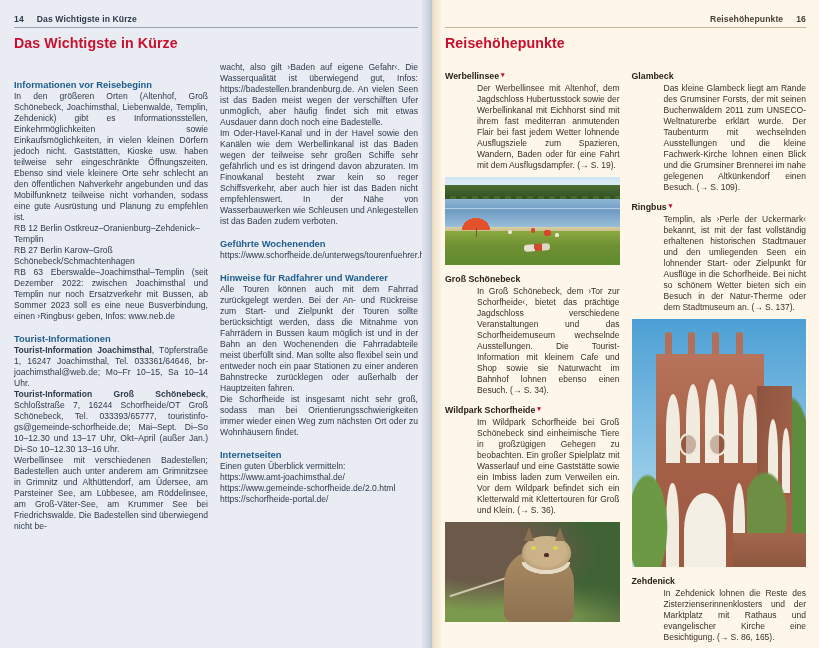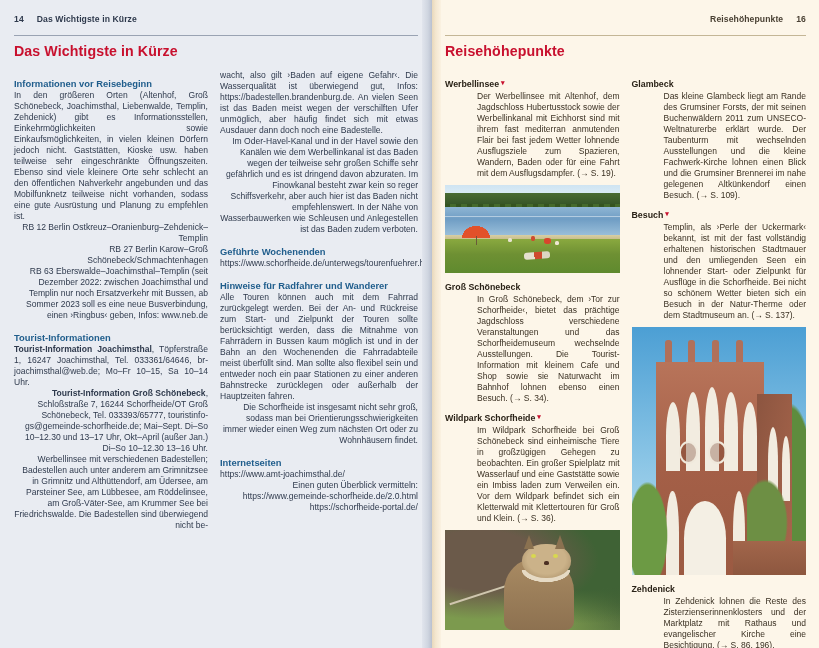--- a/index.html
+++ b/index.html
@@ -31,21 +31,21 @@
   }
   .page-right-gutter {
     position: absolute; left: 0; top: 0; width: 9px; height: 100%;
     background: linear-gradient(to left, #fbf2e2 0%, #f3e6cf 60%, #e8d8bb 100%);
   }
 
   
   .runhead {
     display: flex; align-items: flex-end;
     font-size: 8.6px; font-weight: bold; letter-spacing: .1px;
-    padding-bottom: 11px;
+    padding-bottom: 3px;
     border-bottom: 1px solid #9aa3b3;
     margin-bottom: 7px;
   }
   .runhead.left { color: #2f3a4d; }
   .runhead.right { color: #4a4134; border-bottom-color: #c4b696; justify-content: flex-end; }
   .runhead .pg { font-weight: bold; }
   .runhead.left .pg { margin-right: 13px; }
   .runhead.right .pg { margin-left: 13px; }
 
   .chapter-title {
@@ -55,31 +55,31 @@
   .page-right .chapter-title { color: #c8102e; }
 
   .cols { display: flex; gap: 12px; }
   .col { width: 198px; }
   .page-right .col { width: 179px; }
 
   h3.sec {
     font-size: 9.4px; font-weight: bold; color: #1f5d8c;
     margin-top: 11px; margin-bottom: 1px; line-height: 1.22;
   }
-  h3.sec:first-child { margin-top: 8px; }
+  h3.sec:first-child { margin-top: 17px; }
   .page-right h3.sec { color: #2b2318; font-size: 8.8px; margin-top: 9px; }
 
   p.body {
     font-size: 8.55px; line-height: 1.285;
     color: #2f3a4d; text-align: justify;
     hyphens: auto; -webkit-hyphens: auto;
     margin-bottom: 0;
   }
   .page-right p.body { color: #3a3022; font-size: 8.5px; line-height: 1.30; margin-left: 32px; }
-  p.body + p.body { margin-top: 0; text-align: right; }
+  p.body + p.body { margin-top: 0; }
   p.flush { text-align: left; }
   .bold-lead { font-weight: bold; }
 
   .marker {
     color: #c8102e; font-size: 7px; margin-left: 2px;
     position: relative; top: -2px; letter-spacing: 0;
   }
 
   
   .photo { width: 100%; position: relative; overflow: hidden; margin: 6px 0 2px 0; }
@@ -208,22 +208,22 @@
         <p class="body">Im Oder-Havel-Kanal und in der Havel sowie den Kanälen wie dem Werbellinkanal ist das Baden wegen der teilweise sehr großen Schiffe sehr gefährlich und es ist dringend davon abzuraten. Im Finowkanal besteht zwar kein so reger Schiffsverkehr, aber auch hier ist das Baden nicht empfehlenswert. In der Nähe von Wasserbauwerken wie Schleusen und Anlegestellen ist das Baden zudem verboten.</p>
 
         <h3 class="sec">Geführte Wochenenden</h3>
         <p class="body flush">https://www.schorfheide.de/unterwegs/tourenfuehrer.html</p>
 
         <h3 class="sec">Hinweise für Radfahrer und Wanderer</h3>
         <p class="body">Alle Touren können auch mit dem Fahrrad zurückgelegt werden. Bei der An- und Rückreise zum Start- und Zielpunkt der Touren sollte berücksichtigt werden, dass die Mitnahme von Fahrrädern in Bussen kaum möglich ist und in der Bahn an den Wochenenden die Fahrradabteile meist überfüllt sind. Man sollte also flexibel sein und entweder noch ein paar Stationen zu einer anderen Bahnstrecke zurücklegen oder außerhalb der Hauptzeiten fahren.</p>
         <p class="body">Die Schorfheide ist insgesamt nicht sehr groß, sodass man bei Orientierungsschwierigkeiten immer wieder einen Weg zum nächsten Ort oder zu Wohnhäusern findet.</p>
 
         <h3 class="sec">Internetseiten</h3>
+        <p class="body flush">Einen guten Überblick vermitteln:</p>
         <p class="body flush">https://www.amt-joachimsthal.de/</p>
-        <p class="body flush">Einen guten Überblick vermitteln:</p>
         <p class="body flush">https://www.gemeinde-schorfheide.de/2.0.html</p>
         <p class="body flush">https://schorfheide-portal.de/</p>
       </div>
     </div>
   </div>
 
   <div class="page-right">
     <div class="page-right-gutter"></div>
 
     <div class="runhead right">
@@ -272,21 +272,21 @@
           <div class="lynx-eye r"></div>
           <div class="lynx-nose"></div>
         </div>
       </div>
 
       <div class="col">
 
         <h3 class="sec"><span>Glambeck</span></h3>
         <p class="body">Das kleine Glambeck liegt am Rande des Grumsiner Forsts, der mit seinen Buchenwäldern 2011 zum UNSECO-Weltnaturerbe erklärt wurde. Der Taubenturm mit wechselnden Ausstellungen und die kleine Fachwerk-Kirche lohnen einen Blick und die Grumsiner Brennerei im nahe gelegenen Altkünkendorf einen Besuch. (→ S. 109).</p>
 
-        <h3 class="sec"><span>Besuch</span><span class="marker">▾</span></h3>
+        <h3 class="sec"><span>Ringbus</span><span class="marker">▾</span></h3>
         <p class="body">Templin, als ›Perle der Uckermark‹ bekannt, ist mit der fast vollständig erhaltenen historischen Stadtmauer und den umliegenden Seen ein lohnender Start- oder Zielpunkt für Ausflüge in die Schorfheide. Bei nicht so schönem Wetter bieten sich ein Besuch in der Natur-Therme oder dem Stadtmuseum an. (→ S. 137).</p>
 
         <div class="photo church">
           <div class="ch-sky"></div>
           <div class="ch-tree-r"></div>
           <div class="ch-mass">
             <div class="ch-pin" style="left:8%"></div>
             <div class="ch-pin" style="left:30%"></div>
             <div class="ch-pin" style="left:52%"></div>
             <div class="ch-pin" style="left:74%"></div>
@@ -303,18 +303,18 @@
           <div class="ch-rose r2"></div>
           <div class="ch-lowarch"></div>
           <div class="ch-lowarch2"></div>
           <div class="ch-portal"></div>
           <div class="ch-ivy"></div>
           <div class="ch-wall"></div>
           <div class="ch-tree-l"></div>
         </div>
 
         <h3 class="sec"><span>Zehdenick</span></h3>
-        <p class="body">In Zehdenick lohnen die Reste des Zisterzienserinnenklosters und der Marktplatz mit Rathaus und evangelischer Kirche eine Besichtigung. (→ S. 86, 196).</p>
+        <p class="body">In Zehdenick lohnen die Reste des Zisterzienserinnenklosters und der Marktplatz mit Rathaus und evangelischer Kirche eine Besichtigung. (→ S. 86, 165).</p>
       </div>
     </div>
   </div>
 
 </div>
 
 </body></html>

